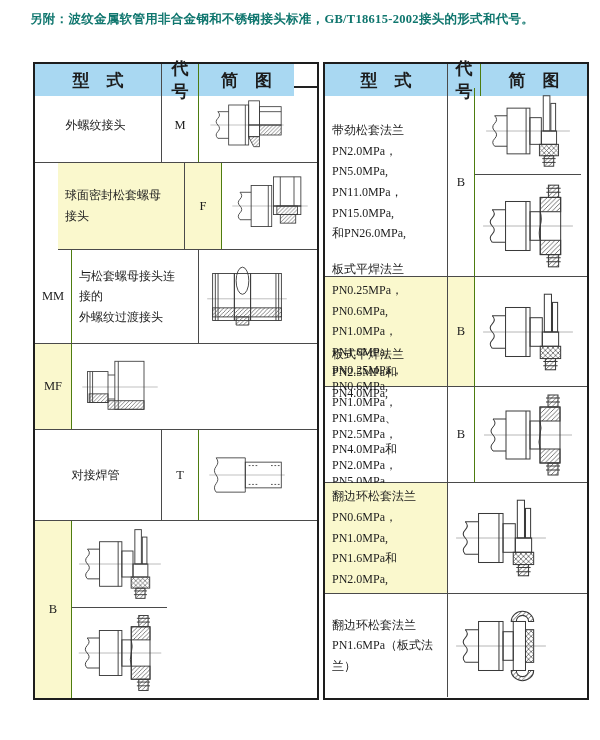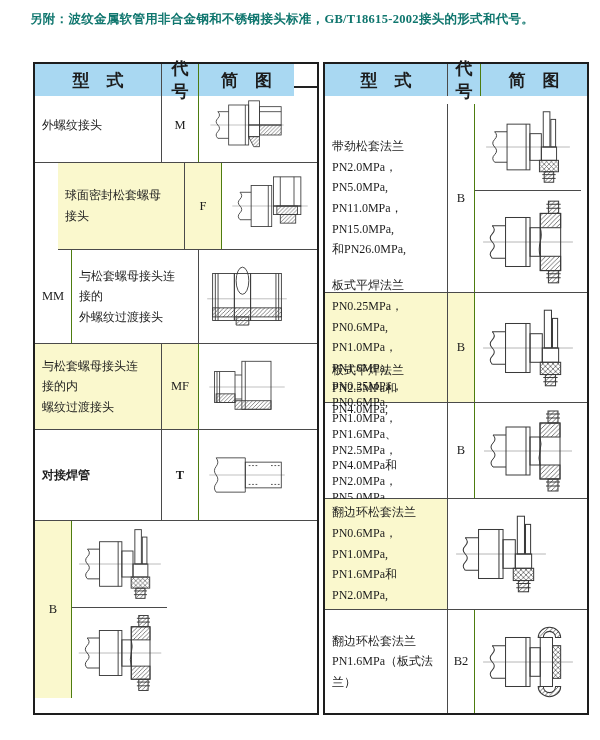--- a/index.html
+++ b/index.html
@@ -11,39 +11,39 @@
     position:absolute;left:30px;top:11px;width:556px;
     font-size:12.5px;font-weight:bold;letter-spacing:.3px;color:#0f766e;
   }
   .tables{position:absolute;left:33px;top:62px;display:flex;}
   .tbl{border:2px solid #1d1d1d;background:#fff;}
   .tbl-right{margin-left:4px;}
   .row{display:flex;border-bottom:1px solid #4a4a4a;}
   .row:last-child{border-bottom:none;}
   .hrow{border-bottom:2px solid #222;}
   .cell{box-sizing:border-box;display:flex;align-items:center;justify-content:center;}
-  .c-type{justify-content:flex-start;padding:4px 12px 4px 7px;border-right:1px solid #4a4a4a;}
+  .c-type{justify-content:center;padding:4px 12px 4px 7px;border-right:1px solid #4a4a4a;}
   .c-code{border-right:1px solid #4d7c0f;font-size:12.5px;}
   .c-diag{flex-direction:column;padding:0;}
   .tbl-left .c-type{width:127px;}
   .tbl-left .c-code{width:37px;}
   .tbl-left .c-diag{width:95px;}
   .tbl-right .c-type{width:123px;}
   .tbl-right .c-code{width:27px;}
   .tbl-right .c-diag{width:106px;}
   .hcell{background:var(--hdr,#a9d8f2);font-size:17px;font-weight:bold;justify-content:center;padding:16px;}
   .hl{background:var(--hl,#faf8cd);}
   .type-text{font-size:12px;line-height:1.72;white-space:pre-line;}
   .tight .type-text{line-height:1.32;}
   .sub{width:100%;flex:1;display:flex;align-items:center;justify-content:center;}
   .sub-split{border-bottom:1px solid #4a4a4a;}
   .h22{height:22px;}
   .lr1{height:74px;} .lr2{height:86px;margin-left:23px;} .lr3{height:93px;}
-  .lr4{height:85px;} .lr5{height:90px;font-weight:bold;} .lr6{height:177px;}
-  .rr1{height:188px;margin-top:16px;} .rr2{height:109px;} .rr3{height:95px;}
+  .lr4{height:85px;} .lr5{height:90px;} .lr6{height:177px;}
+  .rr1{height:188px;} .rr2{height:109px;} .rr3{height:95px;}
   .rr4{height:110px;} .rr5{height:103px;}
   .rr1 .sub-a{height:86px;flex:none;} .rr1 .sub-b{flex:1;}
   .lr6 .sub-a{height:86px;flex:none;} .lr6 .sub-b{flex:1;}
   svg.diag{display:block;}
   .defs-holder{position:absolute;width:0;height:0;overflow:hidden;}
 </style>
 </head>
 <body>
 
 <svg class="defs-holder" aria-hidden="true">
@@ -201,24 +201,20 @@
 外螺纹过渡接头</span>
         </div>
       <div class="cell c-diag">
         <svg class="diag" width="90" height="76" viewBox="0 0 96 84">
             <use href="#sym-mm"></use>
           </svg>
       </div>
     </div>
 
     <div class="row lr4">
-      <div class="cell c-type hl">
-          <span class="type-text">与松套螺母接头连接的内
-螺纹过渡接头</span>
-        </div>
       <div class="cell c-code hl">MF</div>
       <div class="cell c-diag">
         <svg class="diag" width="90" height="72" viewBox="0 0 96 84">
             <use href="#sym-mf"></use>
           </svg>
       </div>
     </div>
 
     <div class="row lr5">
       <div class="cell c-type">
@@ -321,21 +317,20 @@
             <use href="#sym-flange-plate"></use>
           </svg>
       </div>
     </div>
 
     <div class="row rr5">
       <div class="cell c-type">
           <span class="type-text">翻边环松套法兰
 PN1.6MPa（板式法兰）</span>
         </div>
-      <div class="cell c-code">B2</div>
       <div class="cell c-diag">
         <svg class="diag" width="98" height="88" viewBox="0 0 96 84">
             <use href="#sym-flange-b2"></use>
           </svg>
       </div>
     </div>
   </div>
 
 </div>
 

